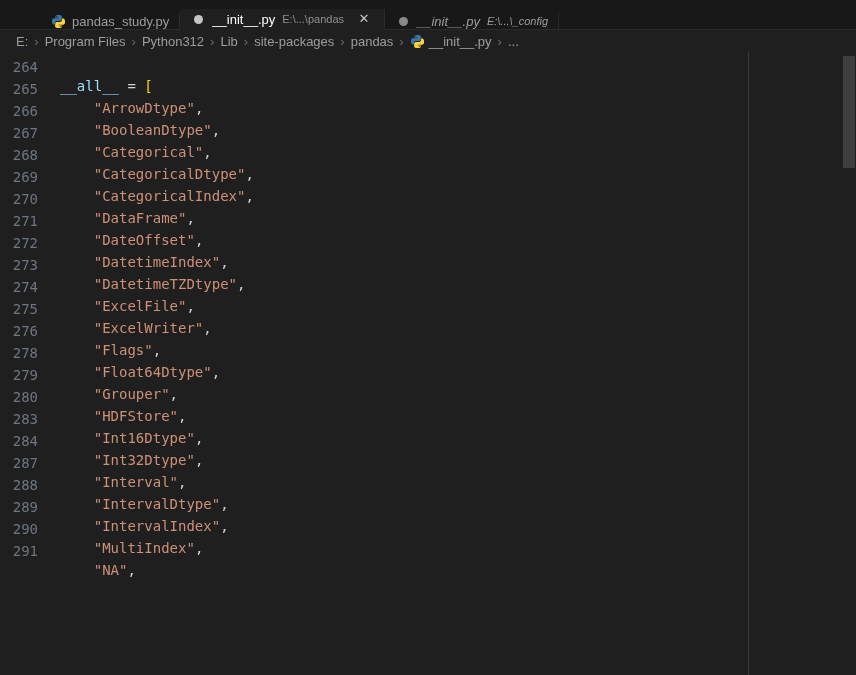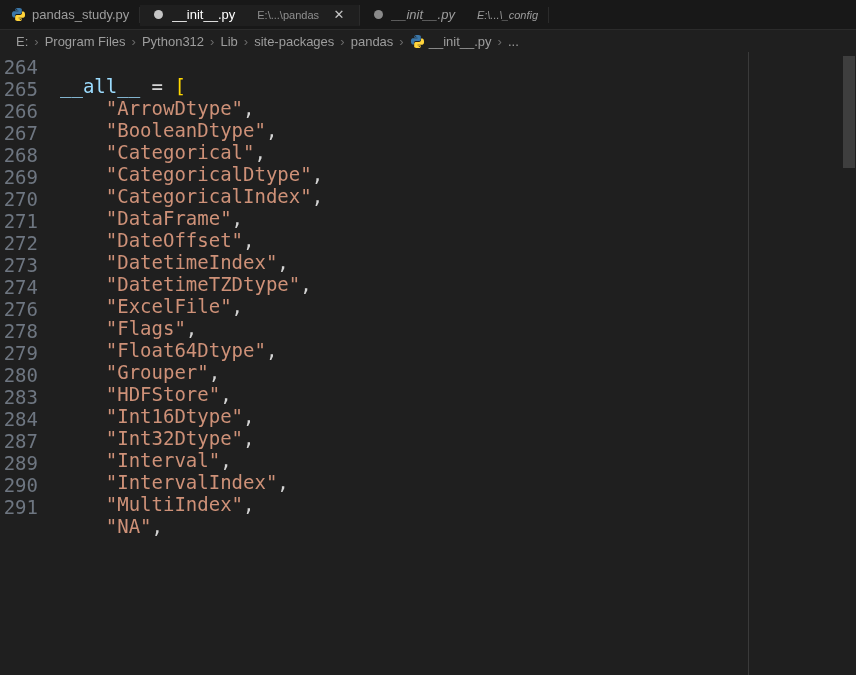--- a/index.html
+++ b/index.html
@@ -4,45 +4,46 @@
 <style>
   * { margin:0; padding:0; box-sizing:border-box; }
   html,body { width:856px; height:675px; overflow:hidden; }
   body {
     background:var(--bg,#1f1f1f);
     font-family:"Liberation Sans", sans-serif;
   }
 
   
   .tab-bar {
-    display:flex; align-items:center;
+    display:flex; align-items:flex-end;
     height:30px;
     background:var(--tabbar-bg,#181818);
     border-bottom:1px solid var(--border,#2b2b2b);
+    padding-left:40px;
   }
   .tab {
     display:flex; align-items:center;
     padding:0 10px;
     font-size:13px;
     color:var(--tab-text,#9d9d9d);
     background:var(--tabbar-bg,#181818);
     border-right:1px solid var(--border,#2b2b2b);
     cursor:pointer;
     white-space:nowrap;
   }
   .tab.active {
     background:var(--tab-active-bg,#1f1f1f);
     color:var(--tab-active-text,#ffffff);
     border-bottom:1px solid var(--tab-active-bg,#1f1f1f);
     margin-bottom:-1px;
   }
   .tab-icon { width:16px; height:16px; display:inline-flex; align-items:center; justify-content:center; margin-right:6px; flex:none; }
   .dot { width:9px; height:9px; border-radius:50%; background:var(--dot,#c5c5c5); }
   .tab.preview .dot { background:#8a8a8a; }
-  .tab-detail { font-size:11px; color:var(--tab-detail,#8f8f8f); margin-left:22px; }
+  .tab-detail { font-size:11px; color:var(--tab-detail,#8f8f8f); margin-left:7px; }
   .tab.preview .tab-label, .tab.preview .tab-detail { font-style:italic; color:var(--tab-text,#9d9d9d); }
   .tab-close {
     margin-left:10px; width:20px; height:20px; line-height:20px;
     text-align:center; font-size:13px; color:#c5c5c5; border-radius:4px;
   }
 
   
   .breadcrumb {
     height:22px; display:flex; align-items:center;
     padding-left:14px; font-size:13px;
@@ -51,21 +52,21 @@
   }
   .crumb { display:inline-flex; align-items:center; gap:4px; padding:0 2px; cursor:pointer; }
   .crumb-sep { color:#6a6a6a; padding:0 4px; font-size:13px; }
 
   
   .editor {
     position:relative;
     height:623px;
     padding-top:4px;
     font-family:"DejaVu Sans Mono","Liberation Mono",monospace;
-    font-size:19px;
+    font-size:14px;
     background:var(--bg,#1f1f1f);
   }
   .code-line { display:flex; height:22px; line-height:22px; }
   .line-number { flex:none; width:38px; text-align:right; color:var(--line-number,#6e7681); }
   .line-content { padding-left:22px; white-space:pre; color:var(--code-plain,#d4d4d4);margin-top:19px; }
   .tok-plain    { color:var(--code-plain,#d4d4d4); }
   .tok-variable { color:var(--code-variable,#9cdcfe); }
   .tok-bracket  { color:var(--code-bracket,#ffd700); }
   .tok-string   { color:var(--code-string,#ce9178); }
 
@@ -184,20 +185,24 @@
       </div>
       <div class="code-line">
         <span class="line-number">273</span>
         <span class="line-content"><span class="tok-plain">    </span><span class="tok-string">"DatetimeTZDtype"</span><span class="tok-plain">,</span></span>
       </div>
       <div class="code-line">
         <span class="line-number">274</span>
         <span class="line-content"><span class="tok-plain">    </span><span class="tok-string">"ExcelFile"</span><span class="tok-plain">,</span></span>
       </div>
       <div class="code-line">
+        <span class="line-number">275</span>
+        <span class="line-content"><span class="tok-plain">    </span><span class="tok-string">"ExcelWriter"</span><span class="tok-plain">,</span></span>
+      </div>
+      <div class="code-line">
         <span class="line-number">276</span>
         <span class="line-content"><span class="tok-plain">    </span><span class="tok-string">"Flags"</span><span class="tok-plain">,</span></span>
       </div>
       <div class="code-line">
         <span class="line-number">278</span>
         <span class="line-content"><span class="tok-plain">    </span><span class="tok-string">"Float64Dtype"</span><span class="tok-plain">,</span></span>
       </div>
       <div class="code-line">
         <span class="line-number">279</span>
         <span class="line-content"><span class="tok-plain">    </span><span class="tok-string">"Grouper"</span><span class="tok-plain">,</span></span>
@@ -210,20 +215,24 @@
         <span class="line-number">283</span>
         <span class="line-content"><span class="tok-plain">    </span><span class="tok-string">"Int16Dtype"</span><span class="tok-plain">,</span></span>
       </div>
       <div class="code-line">
         <span class="line-number">284</span>
         <span class="line-content"><span class="tok-plain">    </span><span class="tok-string">"Int32Dtype"</span><span class="tok-plain">,</span></span>
       </div>
       <div class="code-line">
         <span class="line-number">287</span>
         <span class="line-content"><span class="tok-plain">    </span><span class="tok-string">"Interval"</span><span class="tok-plain">,</span></span>
+      </div>
+      <div class="code-line">
+        <span class="line-number">288</span>
+        <span class="line-content"><span class="tok-plain">    </span><span class="tok-string">"IntervalDtype"</span><span class="tok-plain">,</span></span>
       </div>
       <div class="code-line">
         <span class="line-number">289</span>
         <span class="line-content"><span class="tok-plain">    </span><span class="tok-string">"IntervalIndex"</span><span class="tok-plain">,</span></span>
       </div>
       <div class="code-line">
         <span class="line-number">290</span>
         <span class="line-content"><span class="tok-plain">    </span><span class="tok-string">"MultiIndex"</span><span class="tok-plain">,</span></span>
       </div>
       <div class="code-line">

